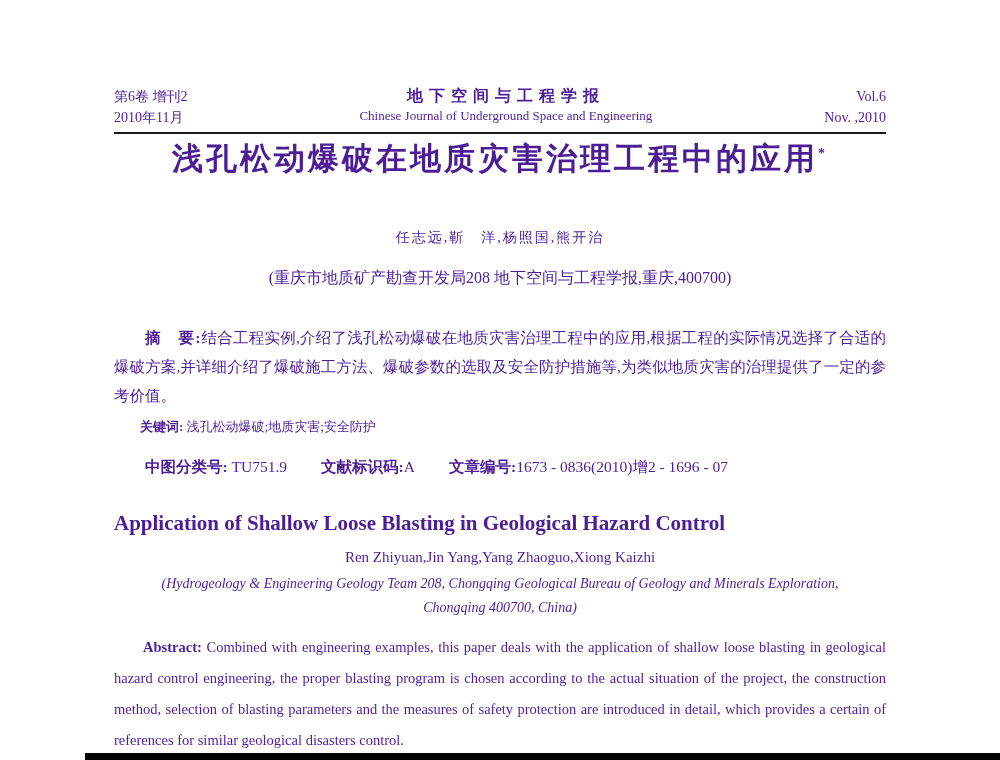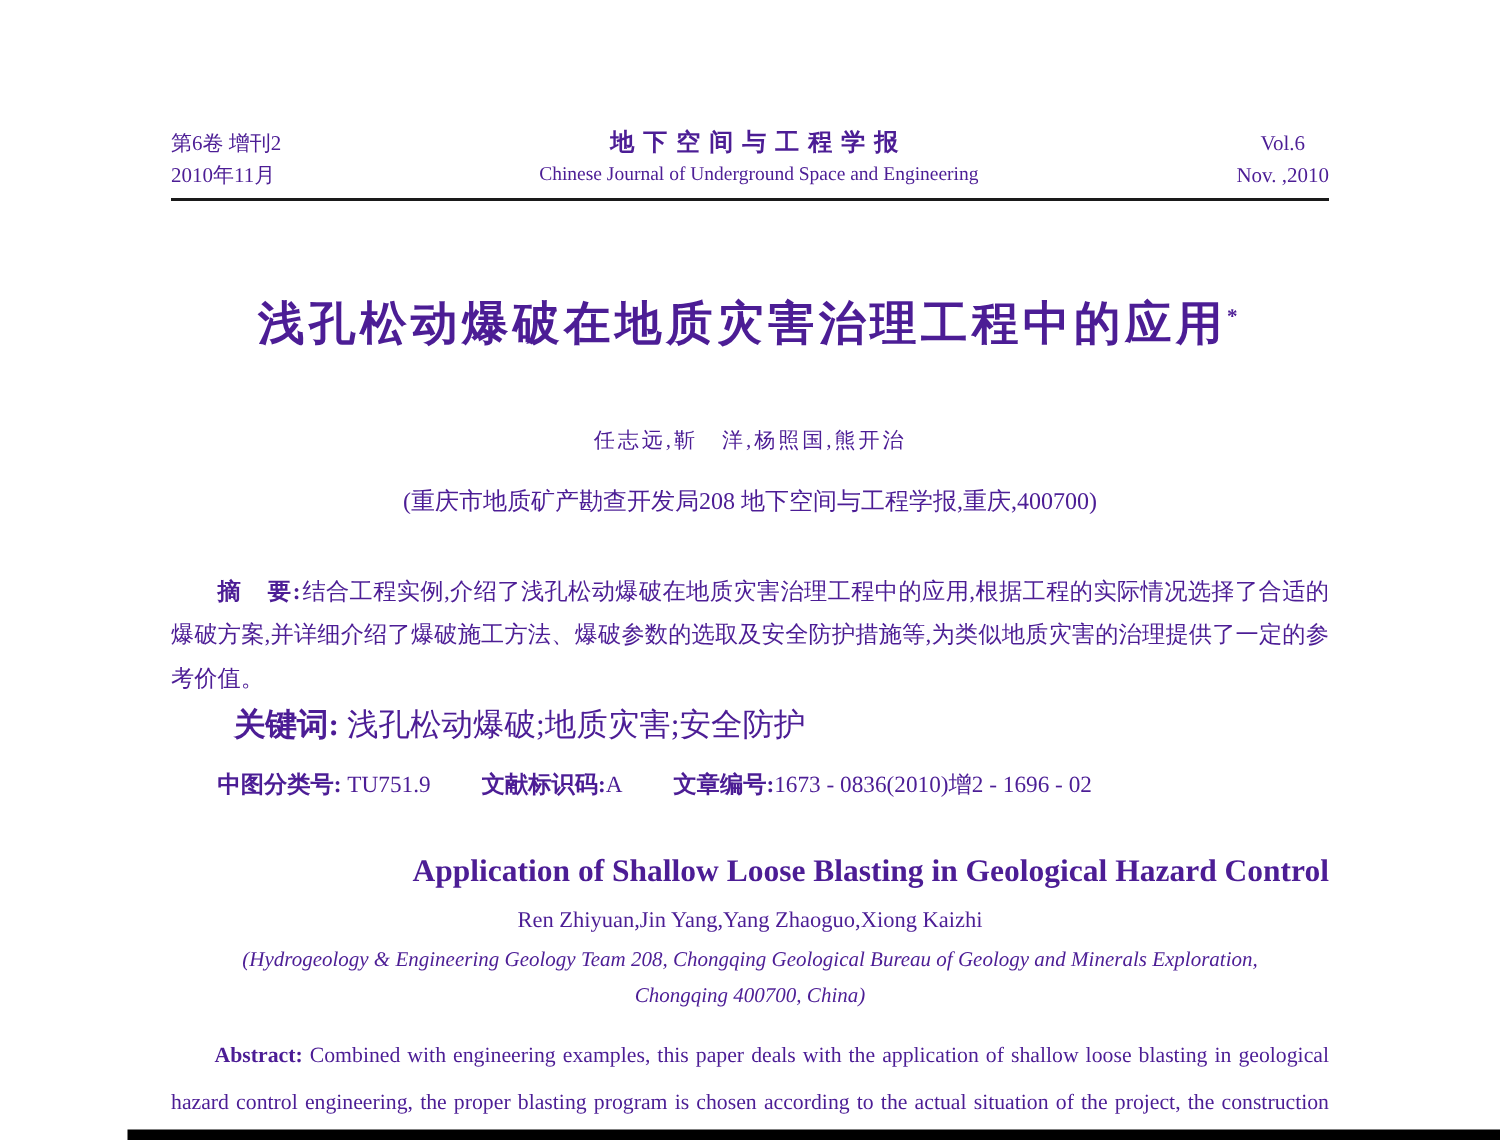--- a/index.html
+++ b/index.html
@@ -22,29 +22,28 @@
   
   .jheader {
     display: flex;
     justify-content: space-between;
     align-items: flex-start;
   }
   .h-left { font-size: 14px; line-height: 21px; text-align: left; white-space: nowrap; }
   .h-center { text-align: center; flex: 1; }
   .jcn { font-size: 16px; font-weight: bold; letter-spacing: 6px; line-height: 20px; }
   .jen { font-size: 13px; line-height: 20px; }
-  .h-right { font-size: 14px; line-height: 21px; text-align: center; white-space: nowrap; }
+  .h-right { font-size: 14px; line-height: 21px; text-align: right; white-space: nowrap; }
   .header-rule {
     margin-top: 4px;
     border-top: 2px solid #1a1a1a;
     height: 0;
   }
   
   .title {
-    margin-top: 58px;
     text-align: center;
     font-size: 31px;
     font-weight: bold;
     letter-spacing: 3px;
     line-height: 40px;
   }
   .title sup { font-size: 14px; vertical-align: super; }
   .authors {
     margin-top: 46px;
     text-align: center;
@@ -62,37 +61,37 @@
   .abstract-cn {
     margin-top: 34px;
     font-size: 15.5px;
     line-height: 29px;
     text-align: justify;
     text-indent: 2em;
   }
   .abstract-cn .lbl { font-weight: bold; letter-spacing: 1px; }
   .keywords-cn {
     margin-top: 2px;
-    font-size: 21px;
+    font-size: 13px;
     line-height: 29px;
     text-indent: 2em;
   }
   .keywords-cn .lbl { font-weight: bold; }
   .class-line {
     margin-top: 11px;
     font-size: 15.5px;
     line-height: 29px;
     text-indent: 2em;
   }
   .class-line .lbl { font-weight: bold; }
   .class-line .gap { display: inline-block; width: 34px; }
   
   .en-title {
     margin-top: 28px;
-    text-align: right;
+    text-align: left;
     font-size: 21px;
     font-weight: bold;
     line-height: 28px;
   }
   .en-authors {
     margin-top: 9px;
     text-align: center;
     font-size: 15px;
     line-height: 22px;
   }
@@ -146,21 +145,21 @@
     <h1 class="title"><span>浅孔松动爆破在地质灾害治理工程中的应用</span><sup>*</sup></h1>
 
     <div class="authors">任志远,靳　洋,杨照国,熊开治</div>
 
     <div class="affiliation">(重庆市地质矿产勘查开发局208 地下空间与工程学报,重庆,400700)</div>
 
     <p class="abstract-cn"><span class="lbl">摘　要:</span><span>结合工程实例,介绍了浅孔松动爆破在地质灾害治理工程中的应用,根据工程的实际情况选择了合适的爆破方案,并详细介绍了爆破施工方法、爆破参数的选取及安全防护措施等,为类似地质灾害的治理提供了一定的参考价值。</span></p>
 
     <p class="keywords-cn"><span class="lbl">关键词:</span><span> 浅孔松动爆破;地质灾害;安全防护</span></p>
 
-    <p class="class-line"><span class="lbl">中图分类号:</span><span> TU751.9</span><span class="gap"></span><span class="lbl">文献标识码:</span><span>A</span><span class="gap"></span><span class="lbl">文章编号:</span><span>1673 - 0836(2010)增2 - 1696 - 02</span></p>
+    <p class="class-line"><span class="lbl">中图分类号:</span><span> TU751.9</span><span class="gap"></span><span class="lbl">文献标识码:</span><span>A</span><span class="gap"></span><span class="lbl">文章编号:</span><span>1673 - 0836(2010)增2 - 1696 - 07</span></p>
 
     <h2 class="en-title">Application of Shallow Loose Blasting in Geological Hazard Control</h2>
 
     <div class="en-authors">Ren Zhiyuan,Jin Yang,Yang Zhaoguo,Xiong Kaizhi</div>
 
     <div class="en-affiliation">
       <div>(Hydrogeology &amp; Engineering Geology Team 208, Chongqing Geological Bureau of Geology and Minerals Exploration,</div>
       <div>Chongqing 400700, China)</div>
     </div>
 

